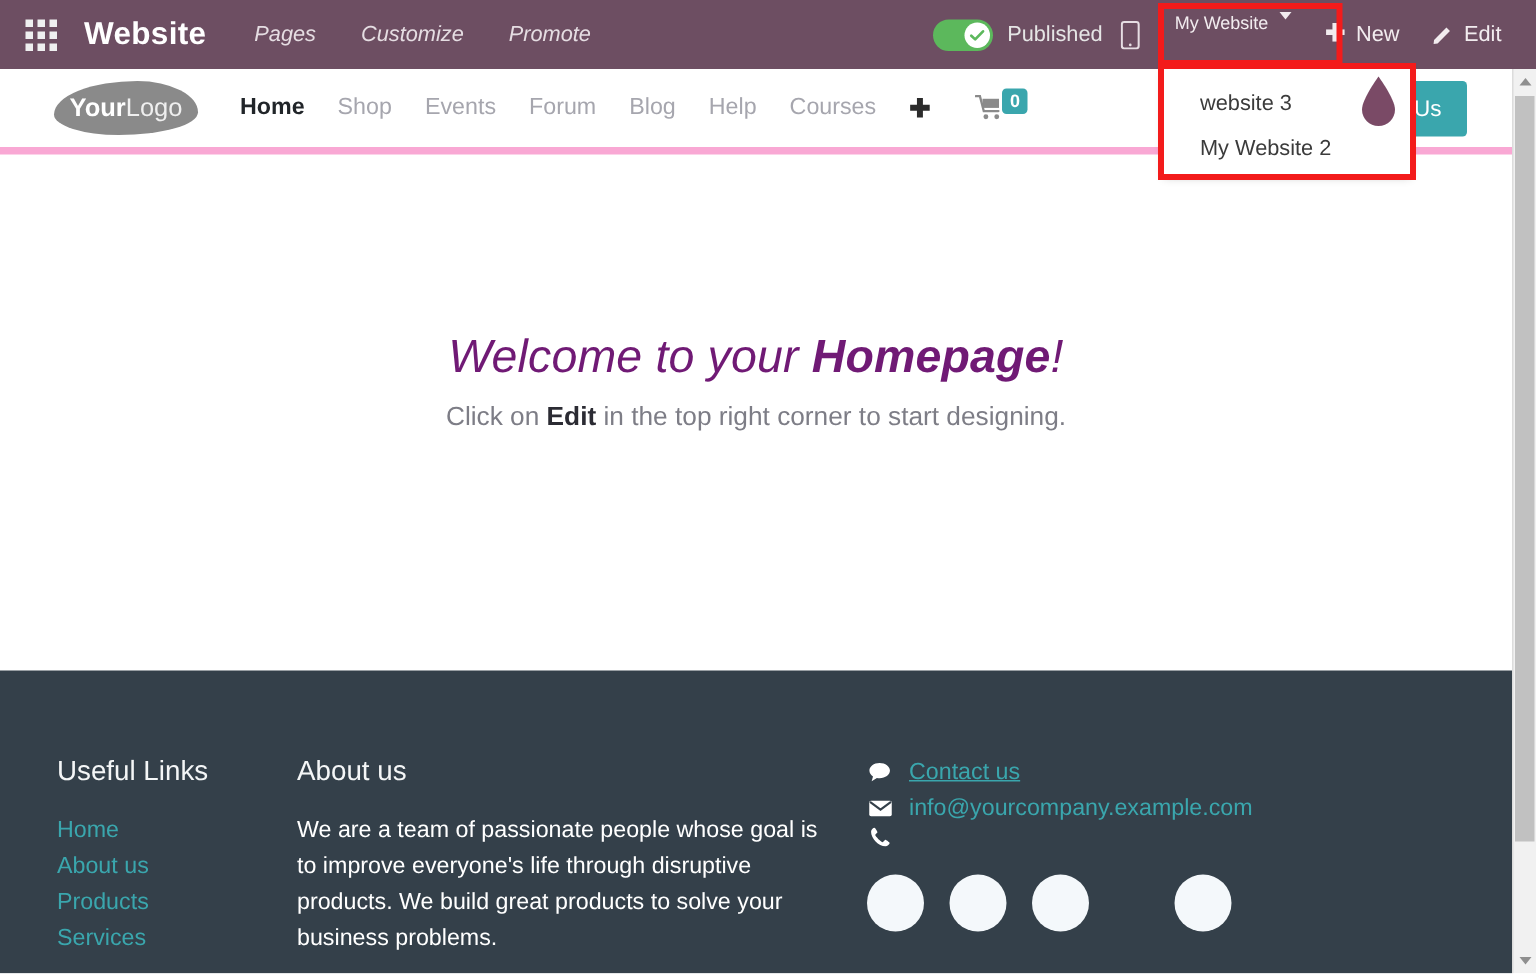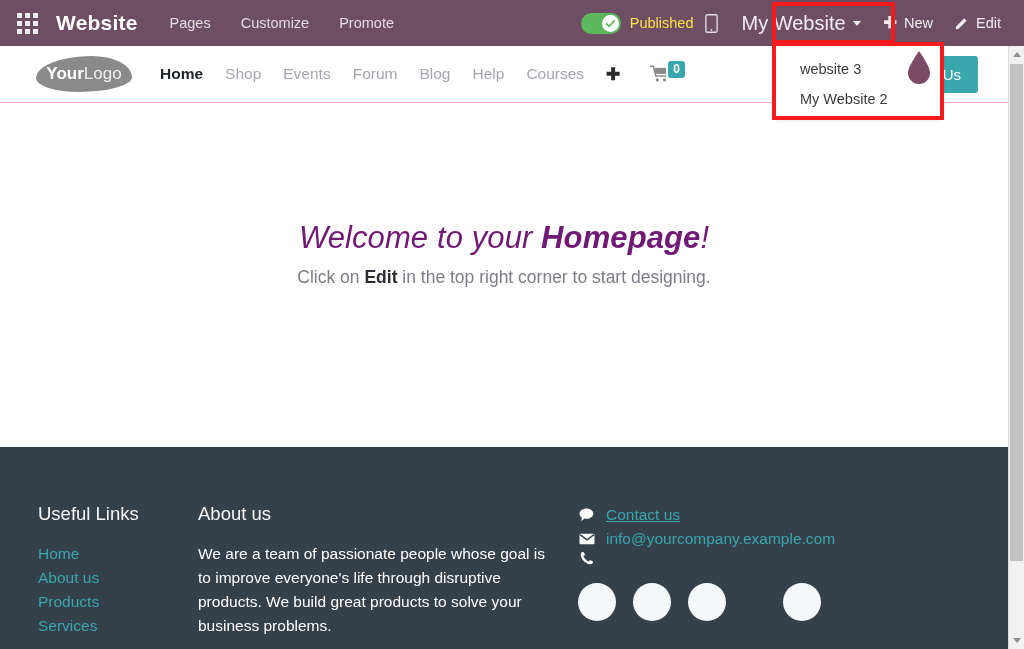--- a/index.html
+++ b/index.html
@@ -30,43 +30,44 @@
   .apps-grid .grid-inner i { background: #efeff0; display: block; width: 5px; height: 5px; }
   .brand-title {
     color: #ffffff; font-size: 21px; font-weight: bold;
     margin-left: 12px; margin-right: 32px; letter-spacing: .2px;
     white-space: nowrap;
   }
   .odoo-menu { display: flex; align-items: center; gap: 30px; }
   .odoo-menu a {
     color: #e5dde2; font-size: 14.5px; text-decoration: none; white-space: nowrap;
     cursor: pointer;
+    font-style: italic;
   }
   .odoo-right {
     margin-left: auto; display: flex; align-items: center; height: 46px;
     padding-right: 12px;
   }
   .pub-toggle-wrap { display: flex; align-items: center; cursor: pointer; }
   .pub-switch {
     width: 40px; height: 21px; border-radius: 11px; background: #5cb85c;
     position: relative; display: inline-block;
   }
   .pub-switch .knob {
     position: absolute; top: 2px; right: 2px; width: 17px; height: 17px;
     border-radius: 50%; background: #fff;
     display: flex; align-items: center; justify-content: center;
   }
   .pub-switch .knob svg { width: 11px; height: 11px; display:block; }
-  .pub-label { color: #fde047; font-size: 14.5px; margin-left: 9px; white-space: nowrap; }
+  .pub-label { color: #e5e5e5; font-size: 14.5px; margin-left: 9px; white-space: nowrap; }
   .mobile-ico { width: 36px; display: flex; align-items: center; justify-content: center; cursor: pointer; }
   .mobile-ico svg { width: 13px; height: 19px; }
 
   .mywebsite-btn {
-    display: flex; align-items: center; height: 30px; padding: 0 12px;
-    color: #f2ecef; font-size: 20px; cursor: pointer; white-space: nowrap;
+    display: flex; height: 30px; padding: 0 12px;
+    color: #f2ecef; font-size: 12px; cursor: pointer; white-space: nowrap;
     position: relative;
   }
   .caret-dn {
     display: inline-block; margin-left: 7px;
     border-left: 4.5px solid transparent; border-right: 4.5px solid transparent;
     border-top: 5px solid #f2ecef;
   }
   .new-btn, .edit-btn {
     display: flex; align-items: center; gap: 7px; height: 46px; padding: 0 11px;
     color: #f2ecef; font-size: 14.5px; cursor: pointer; white-space: nowrap;
@@ -94,21 +95,21 @@
     text-decoration: none; cursor: pointer; white-space: nowrap;
     font-family: "Liberation Sans", sans-serif;
   }
 
   
   .teardrop { position: absolute; left: 905px; top: 50px; width: 28px; height: 36px; z-index: 58; }
 
   
   .site-header {
     position: absolute; top: 46px; left: 0; width: 1008px; height: 57px;
-    background: #ffffff; border-bottom: 1px solid #f9a8d4;
+    background: #ffffff; border-bottom: 5px solid #f9a8d4;
     display: flex; align-items: center; z-index: 20;
   }
   .logo-blob {
     position: relative; margin-left: 36px; width: 96px; height: 36px;
     display: flex; align-items: center; justify-content: center;
   }
   .logo-blob .blob {
     position: absolute; inset: 0; background: #8a8a8a;
     border-radius: 58% 42% 55% 45% / 62% 58% 42% 38%;
   }

